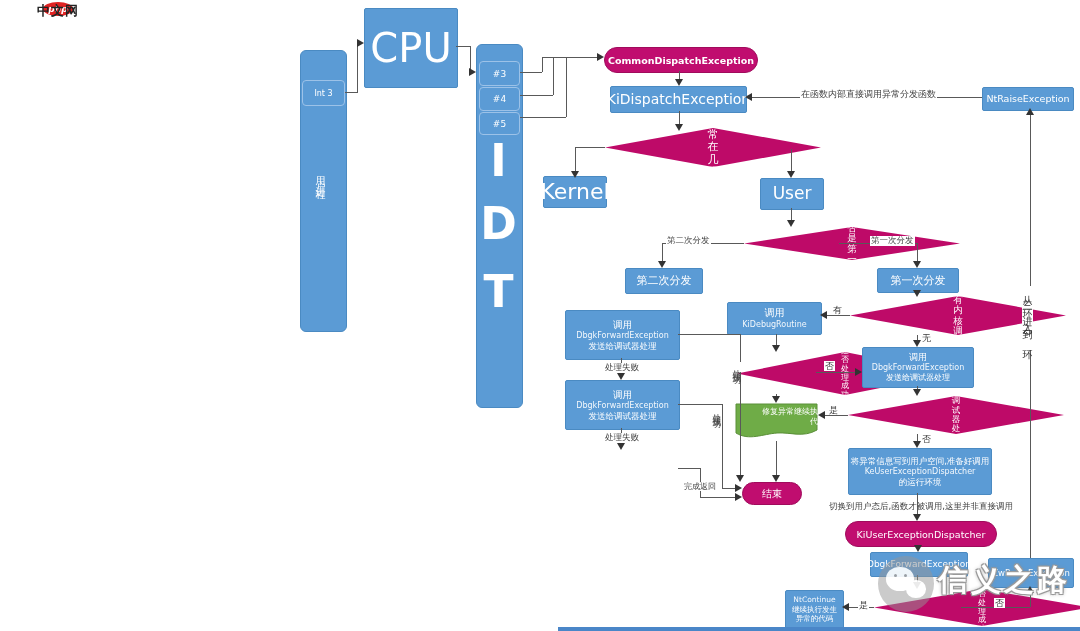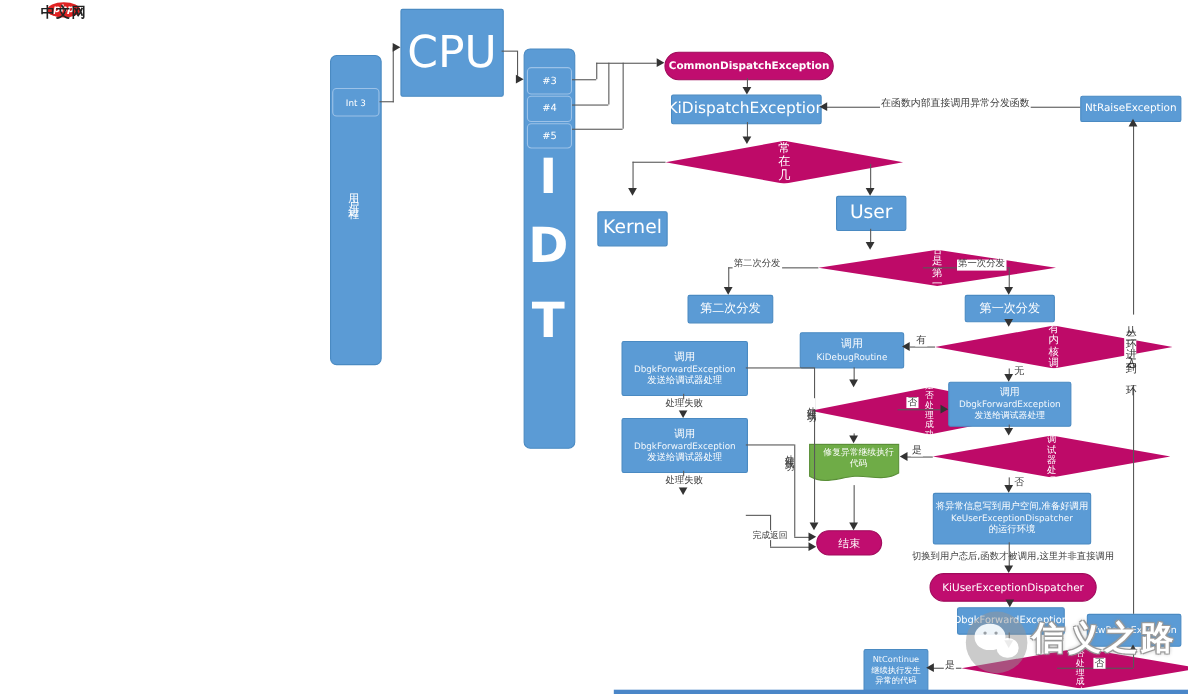--- a/index.html
+++ b/index.html
@@ -47,38 +47,38 @@
   <div class="slot" style="left:479px;top:87px;width:39px;height:22px;font-size:9px;">#4</div>
   <div class="slot" style="left:479px;top:112px;width:39px;height:21px;font-size:9px;">#5</div>
   <div class="abs" style="left:476px;top:135px;width:45px;text-align:center;color:#fff;font-size:44px;font-weight:bold;">I</div>
   <div class="abs" style="left:476px;top:198px;width:45px;text-align:center;color:#fff;font-size:44px;font-weight:bold;">D</div>
   <div class="abs" style="left:476px;top:266px;width:45px;text-align:center;color:#fff;font-size:44px;font-weight:bold;">T</div>
 
   <div class="stadium" style="left:604px;top:47px;width:152px;height:24px;font-size:9.5px;font-weight:bold;">CommonDispatchException</div>
   <div class="box" style="left:610px;top:86px;width:135px;height:25px;font-size:14px;">KiDispatchException</div>
   <div class="box" style="left:982px;top:87px;width:90px;height:22px;font-size:9.5px;">NtRaiseException</div>
   <div class="diamond" style="left:605px;top:128px;width:185px;height:39px;font-size:11px;">判断异常在几环触发</div>
-  <div class="box" style="left:543px;top:192px;width:62px;height:30px;font-size:17px;">Kernel</div>
+  <div class="box" style="left:543px;top:176px;width:62px;height:30px;font-size:22px;">Kernel</div>
   <div class="box" style="left:760px;top:178px;width:62px;height:30px;font-size:17px;">User</div>
   <div class="diamond" style="left:744px;top:227px;width:95px;height:33px;font-size:9.5px;">是否是第一次</div>
   <div class="box" style="left:625px;top:268px;width:76px;height:24px;font-size:11px;">第二次分发</div>
   <div class="box" style="left:877px;top:268px;width:80px;height:23px;font-size:11px;">第一次分发</div>
   <div class="diamond" style="left:850px;top:296px;width:132px;height:39px;font-size:9.5px;">是否有内核调试器</div>
 
   <div class="box" style="left:727px;top:302px;width:93px;height:31px;">
     <span style="font-size:10px;">调用</span>
     <span class="sub" style="font-size:8px;">KiDebugRoutine</span>
   </div>
   <div class="diamond" style="left:737px;top:352px;width:79px;height:43px;font-size:8px;">是否处理成功</div>
 
   <div class="abs" style="left:735px;top:403px;width:83px;height:38px;">
     <svg width="83" height="38" viewBox="0 0 83 38">
       <path d="M1,1 H82 V27 C68,35 56,29 42,30 C28,31 14,38 1,30 Z" fill="#6FAC47" stroke="#5a8f38" stroke-width="1"></path>
     </svg>
-    <div class="abs" style="left:0;top:4px;width:91px;text-align:center;color:#fff;font-size:8px;line-height:1.3;">
+    <div class="abs" style="left:0;top:4px;width:91px;text-align:right;color:#fff;font-size:8px;line-height:1.3;">
       <div>修复异常继续执行</div>
       <div>代码</div>
     </div>
   </div>
 
   <div class="box" style="left:565px;top:310px;width:113px;height:48px;">
     <span style="font-size:9.5px;">调用</span>
     <span class="sub" style="font-size:8px;">DbgkForwardException</span>
     <span style="font-size:8.5px;">发送给调试器处理</span>
   </div>

